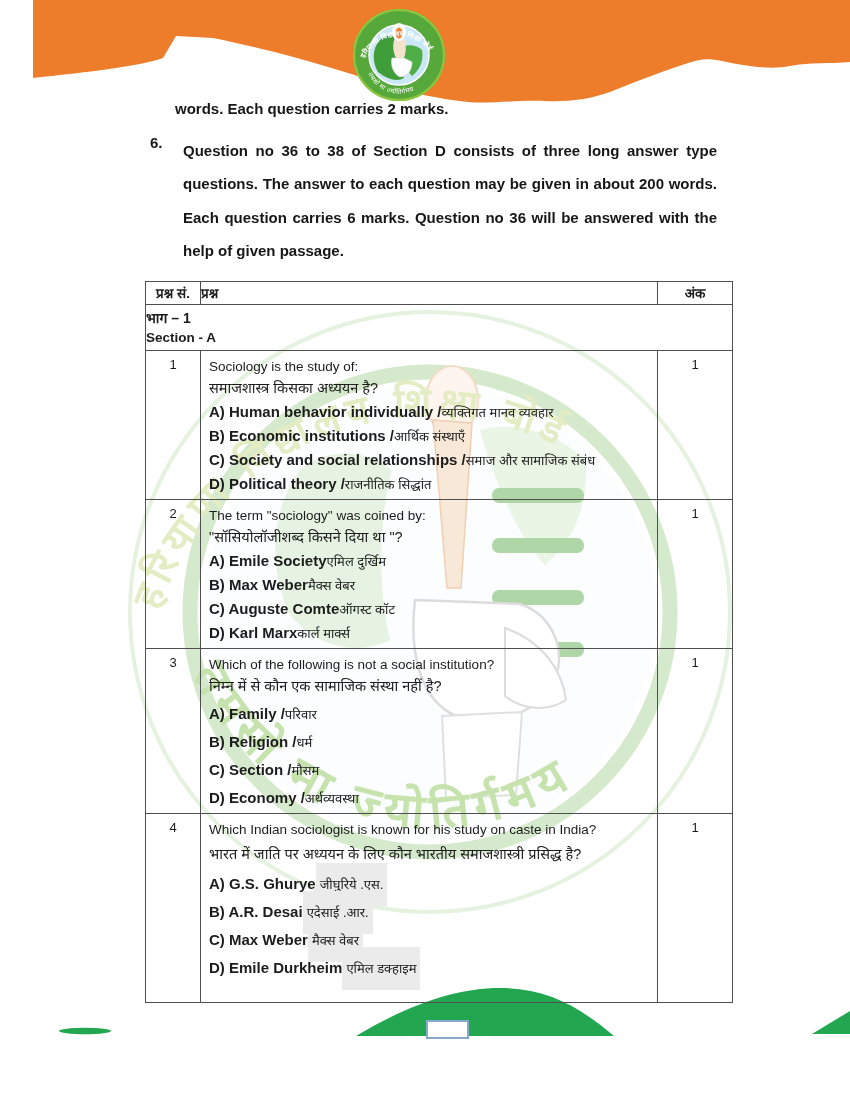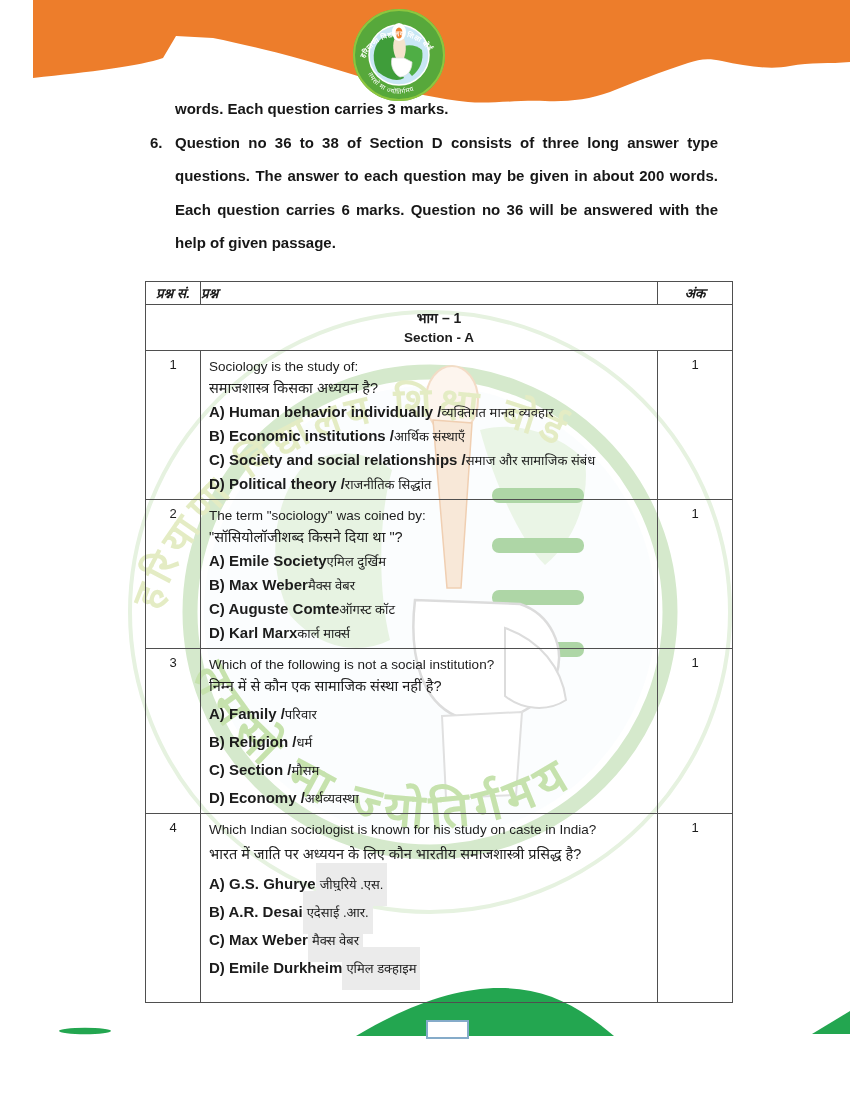--- a/index.html
+++ b/index.html
@@ -9,40 +9,40 @@
   }
   svg{display:block;}
   .abs{position:absolute;}
 
   
   .intro{position:absolute;left:150px;top:92px;width:575px;font-weight:700;
          font-size:15px;line-height:33.5px;color:#171717;}
   .intro .cont{margin-left:25px;}
   .item{display:flex;}
   .item .num{width:25px;flex:0 0 25px;}
-  .item p{margin:0;width:543px;text-align:justify;}
+  .item p{margin:8px;width:543px;text-align:justify;}
 
   
   .watermark{position:absolute;left:0;top:0;z-index:0;pointer-events:none;}
 
   
   table.qtable{
     position:absolute;left:145px;top:281px;z-index:1;
     width:584px;border-collapse:collapse;table-layout:fixed;background:transparent;
   }
   table.qtable td{border:1.5px solid #4f4f4f;vertical-align:top;padding:0;background:transparent;}
   .c1{width:54px;text-align:center;}
   .c2{width:456px;}
   .c3{width:74px;text-align:center;}
-  .hdr td{font-weight:700;font-size:13.5px;padding-top:2px!important;padding-bottom:2px!important;font-style:italic;}
+  .hdr td{font-weight:700;font-size:13.5px;padding-top:2px!important;padding-bottom:2px!important;}
   .hdr .c1{ text-align:center;}
   .hdr .c2{ }
   tr.hdr{height:21px;}
   tr.sect{height:46px;}
-  .sect td{text-align:center;font-weight:700;font-size:13.5px;padding-top:3px!important;}
+  .sect td{font-weight:700;font-size:13.5px;padding-top:3px!important;}
   .sect .part{font-size:14px;}
   .sect .sname{margin-top:3px;}
   tr.q1{height:142px;} tr.q2{height:142px;} tr.q3{height:158px;} tr.q4{height:189px;}
   td.qno, td.qmk{font-size:13px;padding-top:6px!important;}
   td.qcell{padding:4px 10px 4px 8px!important;}
   .qen{font-weight:400;font-size:13.5px;line-height:20px;margin-top:2px;}
   .qhi{font-size:14.5px;line-height:21px;margin-top:1px;}
   .opt{margin-top:3px;line-height:20px;}
   tr.q3 .opt,tr.q4 .opt{margin-top:7px;}
   tr.q4 .qhi{line-height:26px;}
@@ -120,21 +120,21 @@
     </defs>
     <text font-size="40" fill="#e4ecc4" font-weight="bold" letter-spacing="6">
       <textPath href="#wt" startOffset="30">हरियाणा विद्यालय शिक्षा बोर्ड</textPath>
     </text>
     <text font-size="48" fill="#c6e2ad" font-weight="bold" letter-spacing="8">
       <textPath href="#wb" startOffset="20">तमसो मा ज्योतिर्गमय</textPath>
     </text>
   </svg>
 
   <div class="intro">
-    <div class="cont">words. Each question carries 3 marks.</div>
+    <div class="cont">words. Each question carries 2 marks.</div>
     <div class="item">
       <span class="num">6.</span>
       <p>Question no 36 to 38 of Section D consists of three long answer type questions. The answer to each question may be given in about 200 words. Each question carries 6 marks. Question no 36 will be answered with the help of given passage.</p>
     </div>
   </div>
 
   <table class="qtable">
     <tbody>
         <tr class="hdr">
       <td class="c1">प्रश्न सं.</td>

